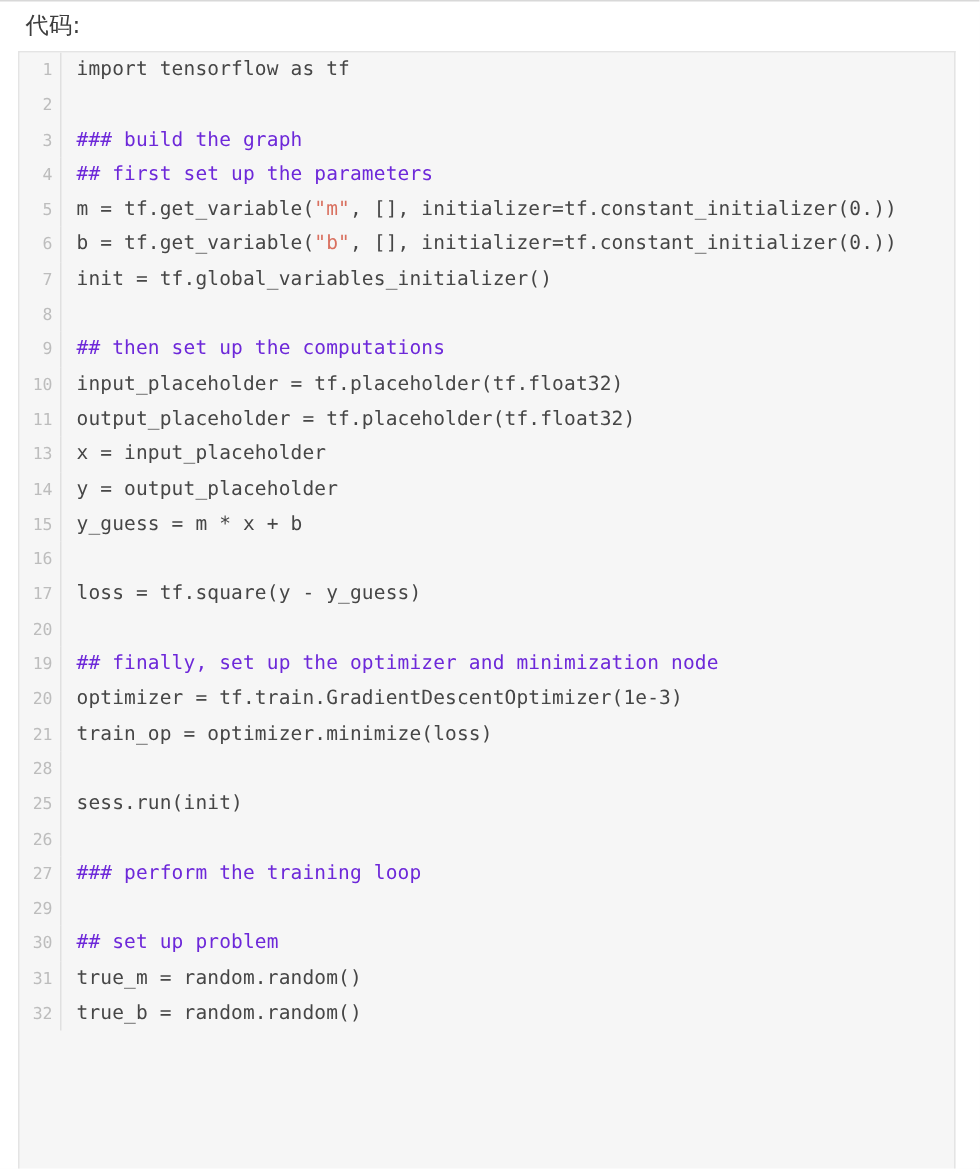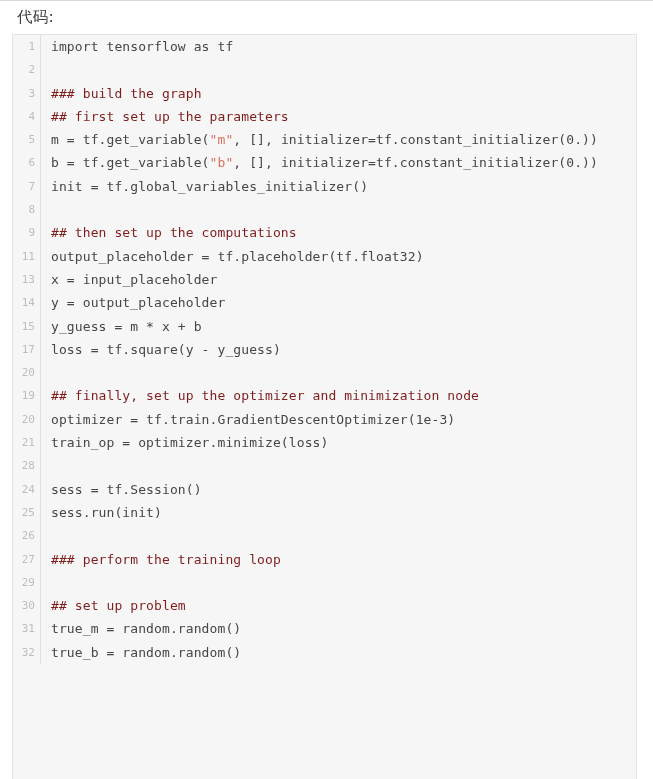--- a/index.html
+++ b/index.html
@@ -81,21 +81,21 @@
     vertical-align: top;
     font-family: "DejaVu Sans Mono", "Liberation Mono", monospace;
     font-size: 13px;
     line-height: 23.3px;
     color: #464646;
     white-space: pre;
     background: #f6f6f6;
     letter-spacing: 0.1px;
   }
 
-  .code-cell .cmt { color: #7f1d1d; }
+  .code-cell .cmt { color: #6d28d9; }
   .code-cell .str { color: #d9705f; }
 </style>
 </head>
 <body>
 
 <div id="page">
 
   <div class="page-title">代码:</div>
 
   <div class="code-block">
@@ -131,36 +131,44 @@
           </tr>
           <tr>
             <td class="gutter-cell">8</td>
             <td class="code-cell">&nbsp;</td>
           </tr>
           <tr>
             <td class="gutter-cell">9</td>
             <td class="code-cell"><span class="cmt">## then set up the computations</span></td>
           </tr>
           <tr>
+            <td class="gutter-cell">10</td>
+            <td class="code-cell"><span>input_placeholder = tf.placeholder(tf.float32)</span></td>
+          </tr>
+          <tr>
             <td class="gutter-cell">11</td>
             <td class="code-cell"><span>output_placeholder = tf.placeholder(tf.float32)</span></td>
           </tr>
           <tr>
             <td class="gutter-cell">13</td>
             <td class="code-cell"><span>x = input_placeholder</span></td>
           </tr>
           <tr>
             <td class="gutter-cell">14</td>
             <td class="code-cell"><span>y = output_placeholder</span></td>
           </tr>
           <tr>
             <td class="gutter-cell">15</td>
             <td class="code-cell"><span>y_guess = m * x + b</span></td>
           </tr>
           <tr>
+            <td class="gutter-cell">16</td>
+            <td class="code-cell">&nbsp;</td>
+          </tr>
+          <tr>
             <td class="gutter-cell">17</td>
             <td class="code-cell"><span>loss = tf.square(y - y_guess)</span></td>
           </tr>
           <tr>
             <td class="gutter-cell">20</td>
             <td class="code-cell">&nbsp;</td>
           </tr>
           <tr>
             <td class="gutter-cell">19</td>
             <td class="code-cell"><span class="cmt">## finally, set up the optimizer and minimization node</span></td>
@@ -169,24 +177,20 @@
             <td class="gutter-cell">20</td>
             <td class="code-cell"><span>optimizer = tf.train.GradientDescentOptimizer(1e-3)</span></td>
           </tr>
           <tr>
             <td class="gutter-cell">21</td>
             <td class="code-cell"><span>train_op = optimizer.minimize(loss)</span></td>
           </tr>
           <tr>
             <td class="gutter-cell">28</td>
             <td class="code-cell">&nbsp;</td>
-          </tr>
-          <tr>
-            <td class="gutter-cell">24</td>
-            <td class="code-cell"><span>sess = tf.Session()</span></td>
           </tr>
           <tr>
             <td class="gutter-cell">25</td>
             <td class="code-cell"><span>sess.run(init)</span></td>
           </tr>
           <tr>
             <td class="gutter-cell">26</td>
             <td class="code-cell">&nbsp;</td>
           </tr>
           <tr>

